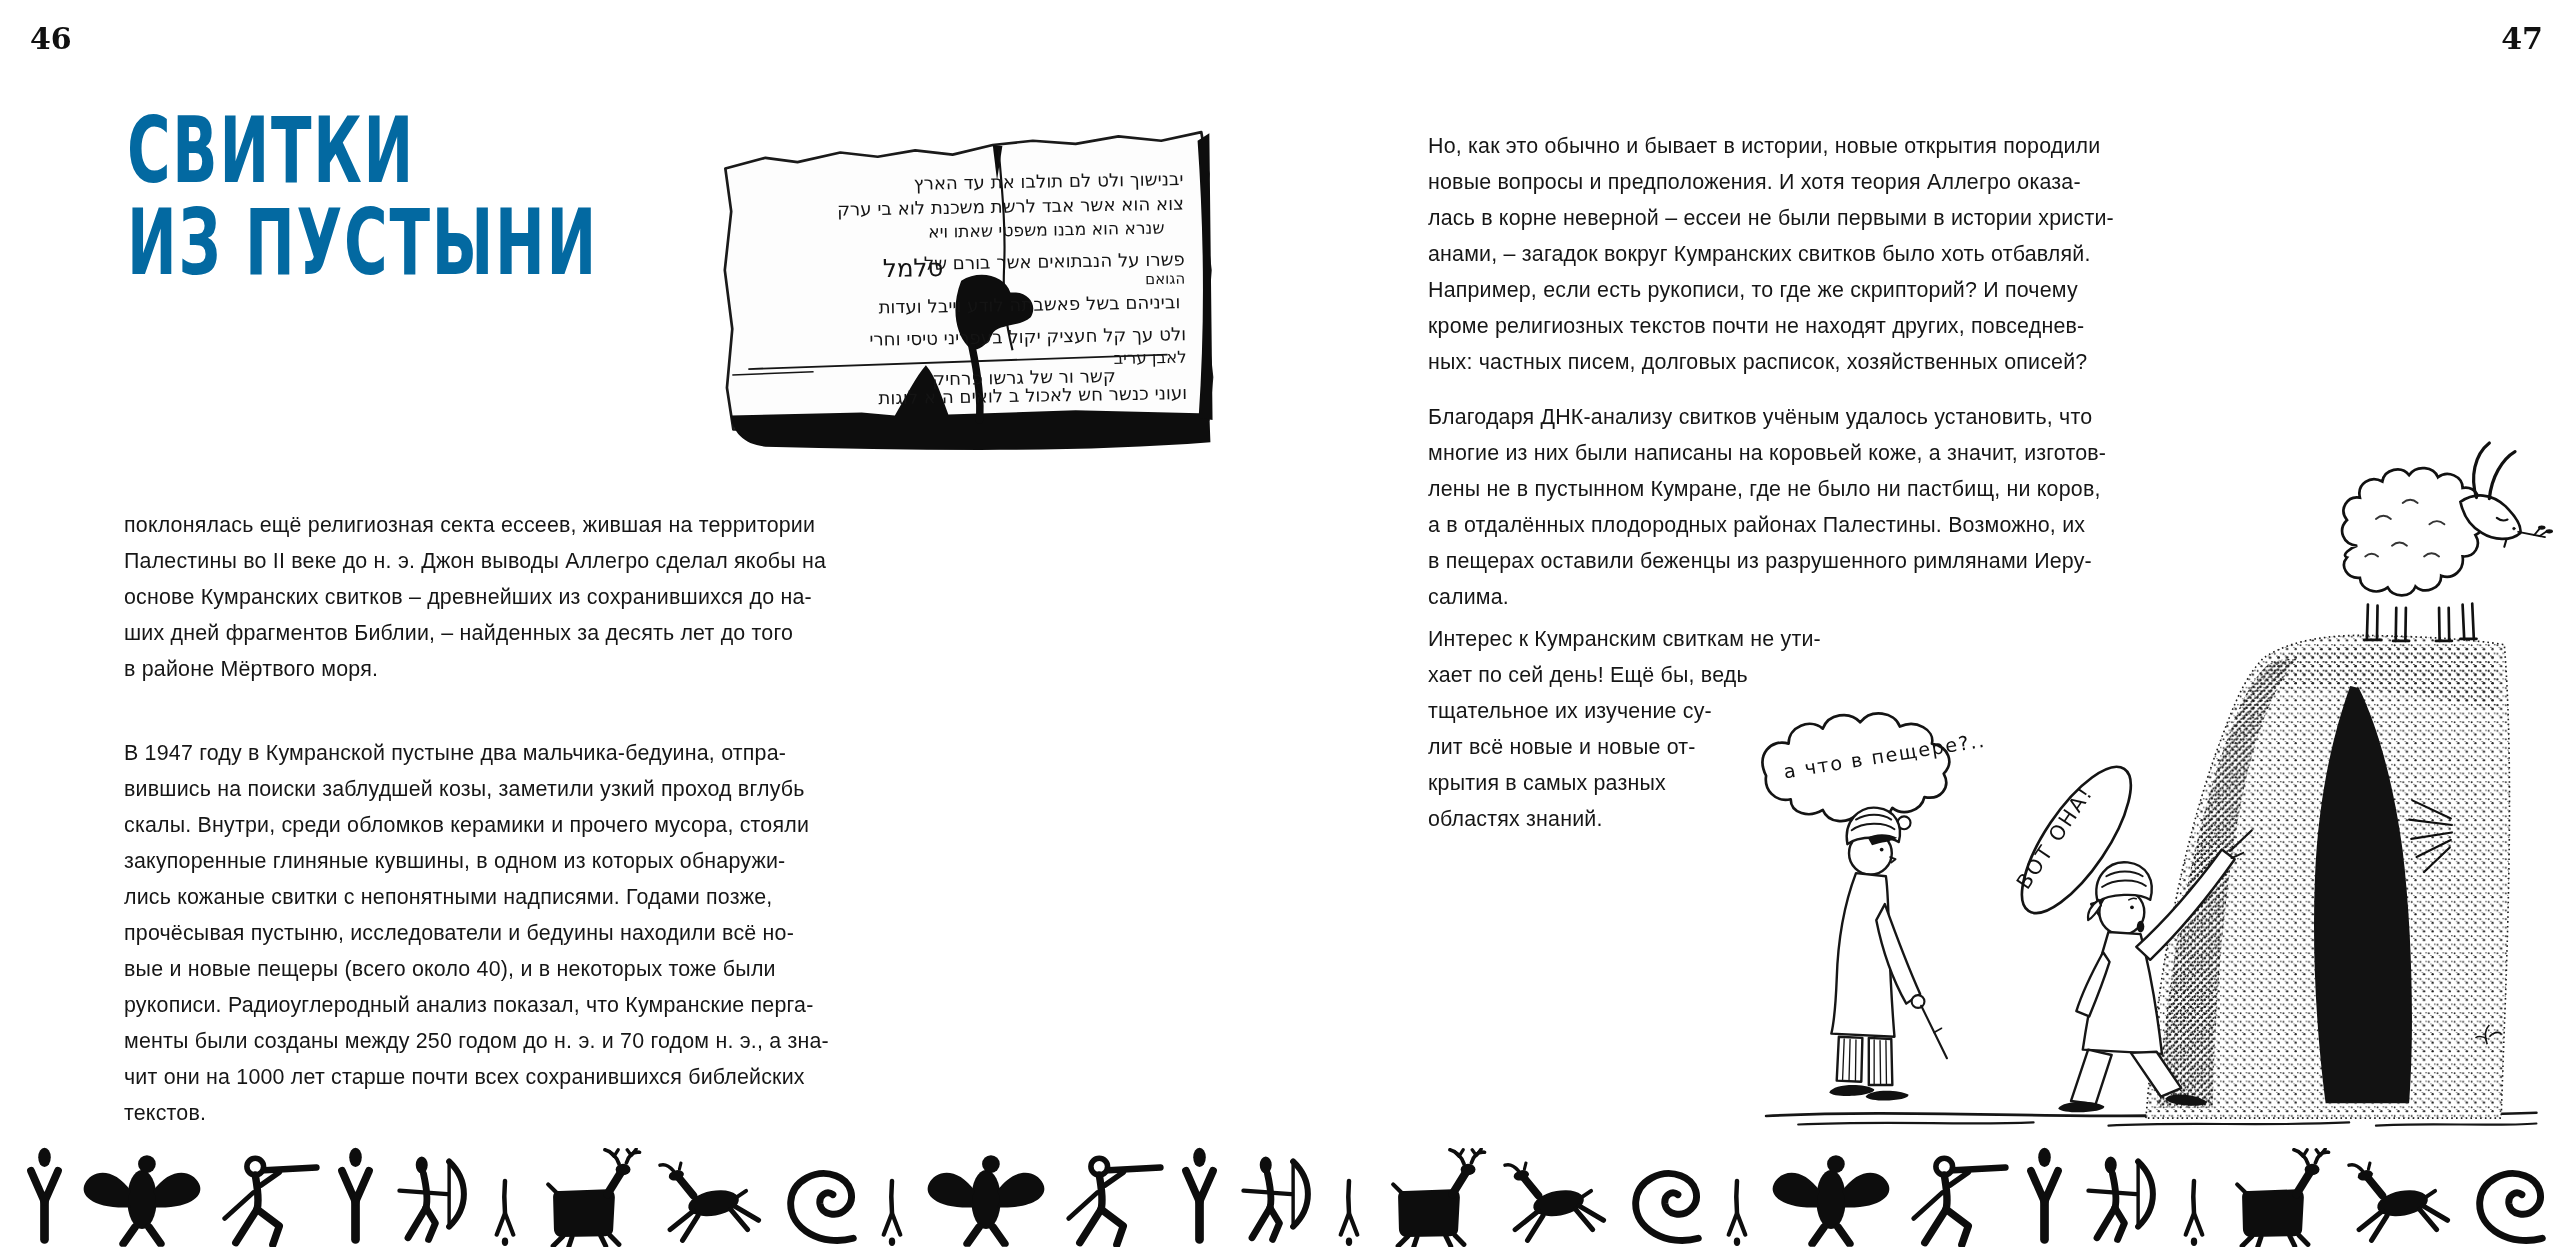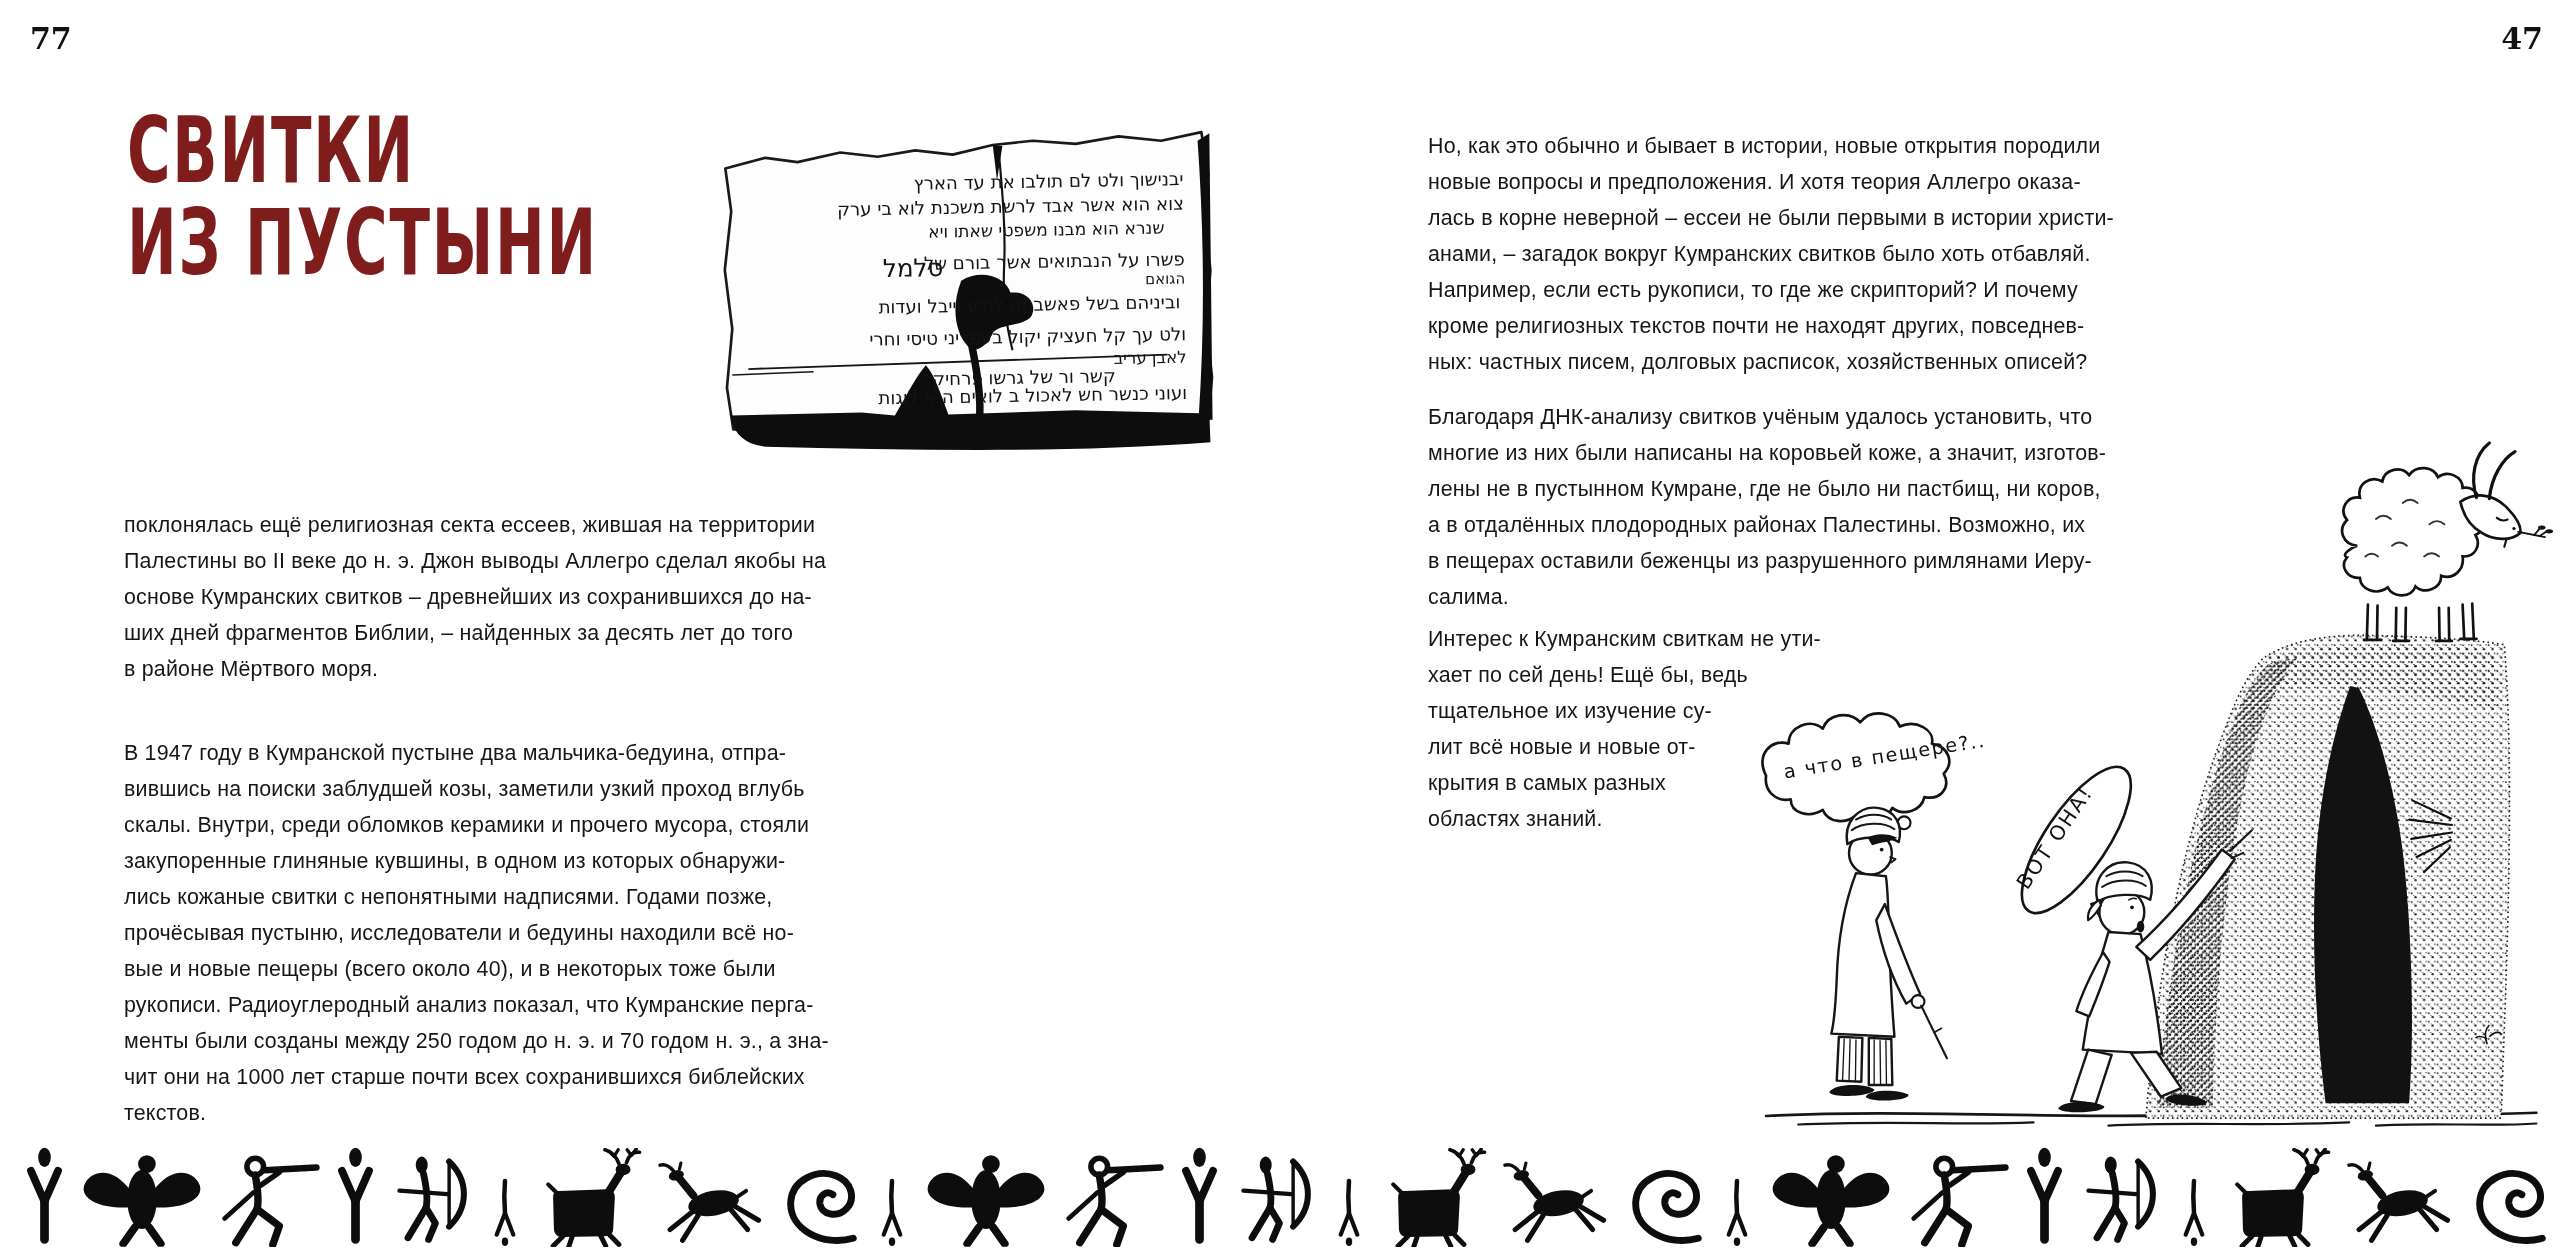--- a/index.html
+++ b/index.html
@@ -6,21 +6,21 @@
   .spread{
     position:relative; width:2576px; height:1257px; background:#ffffff;
     font-family:"Liberation Sans", sans-serif; color:#141414; overflow:hidden;
   }
   .pagenum{
     position:absolute; top:21.4px; font-family:"DejaVu Serif", serif;
     font-weight:700; font-size:30px; color:#111;
   }
   .pagenum.left{left:30px;}
   .pagenum.right{right:33px;}
-  .title{position:absolute; left:127px; top:105px; margin:0; color:#7f1d1d;}
+  .title{position:absolute; left:127px; top:105px; margin:0; color:#0369a1;}
   .title .tline{
     display:block; font-family:"DejaVu Sans", sans-serif; font-weight:700;
     font-size:90px; line-height:92px; letter-spacing:2.7px;
     transform:scaleX(0.66); transform-origin:left top; white-space:nowrap;
   }
   .para{
     position:absolute; white-space:pre-line; font-size:21.4px; line-height:36px;
     letter-spacing:0.2px; color:#161616;
   }
   .p1n{left:124px; top:327px; width:696px;}
@@ -36,21 +36,21 @@
     display:flex; justify-content:space-between; align-items:flex-end;
   }
   .glyph{display:block;}
   svg text{user-select:none;}
 </style>
 </head>
 <body>
 
 <div class="spread">
 
-  <div class="pagenum left">77</div>
+  <div class="pagenum left">46</div>
   <div class="pagenum right">47</div>
 
   <h1 class="title">
     <span class="tline">СВИТКИ</span>
     <span class="tline">ИЗ ПУСТЫНИ</span>
   </h1>
 
   <div class="para p1w">поклонялась ещё религиозная секта ессеев, жившая на территории
 Палестины во II веке до н. э. Джон выводы Аллегро сделал якобы на
 основе Кумранских свитков – древнейших из сохранившихся до на-

